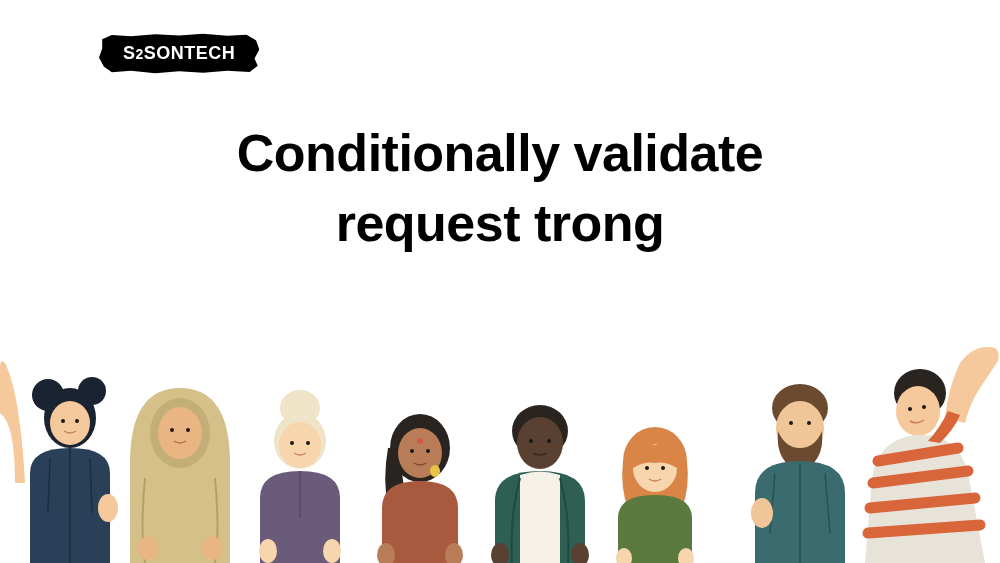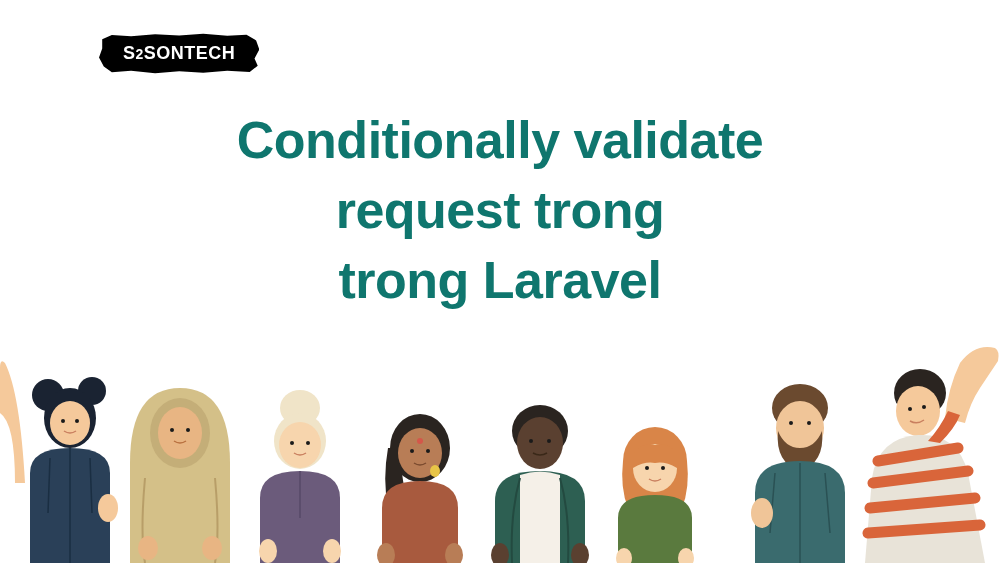--- a/index.html
+++ b/index.html
@@ -33,49 +33,48 @@
         100% 40%, 97% 62%, 99% 80%, 94% 95%, 80% 92%, 65% 97%, 50% 93%, 35% 98%,
         20% 92%, 8% 96%, 3% 82%, 0% 60%, 2% 38%
       );
     }
     .logo-badge .small2 {
       font-size: 14px;
       vertical-align: baseline;
     }
     .heading {
       position: absolute;
-      top: 105px;
+      top: 118px;
       left: 0;
       right: 0;
       text-align: center;
       font-size: 52px;
       font-weight: 800;
       line-height: 1.35;
-      color: #0f766e;
+      color: #000000;
       letter-spacing: -0.5px;
     }
     .people {
       position: absolute;
       bottom: 0;
       left: 0;
       right: 0;
       height: 230px;
     }
   </style>
 </head>
 <body>
 
 <div class="logo-badge">
   <span>S</span><span class="small2">2</span><span>SONTECH</span>
 </div>
 
 <h1 class="heading">
   <span>Conditionally validate</span><br>
   <span>request trong</span><br>
-  <span>trong Laravel</span>
 </h1>
 
 <svg class="people" viewBox="0 0 1000 230" preserveAspectRatio="xMidYMax slice">
 
   <g>
     <ellipse cx="48" cy="62" rx="16" ry="16" fill="#1a2332"></ellipse>
     <ellipse cx="92" cy="58" rx="14" ry="14" fill="#1a2332"></ellipse>
     <ellipse cx="70" cy="85" rx="26" ry="30" fill="#1a2332"></ellipse>
     <ellipse cx="70" cy="90" rx="20" ry="22" fill="#f5c99b"></ellipse>
     <ellipse cx="63" cy="88" rx="2" ry="2" fill="#1a1a1a"></ellipse>

